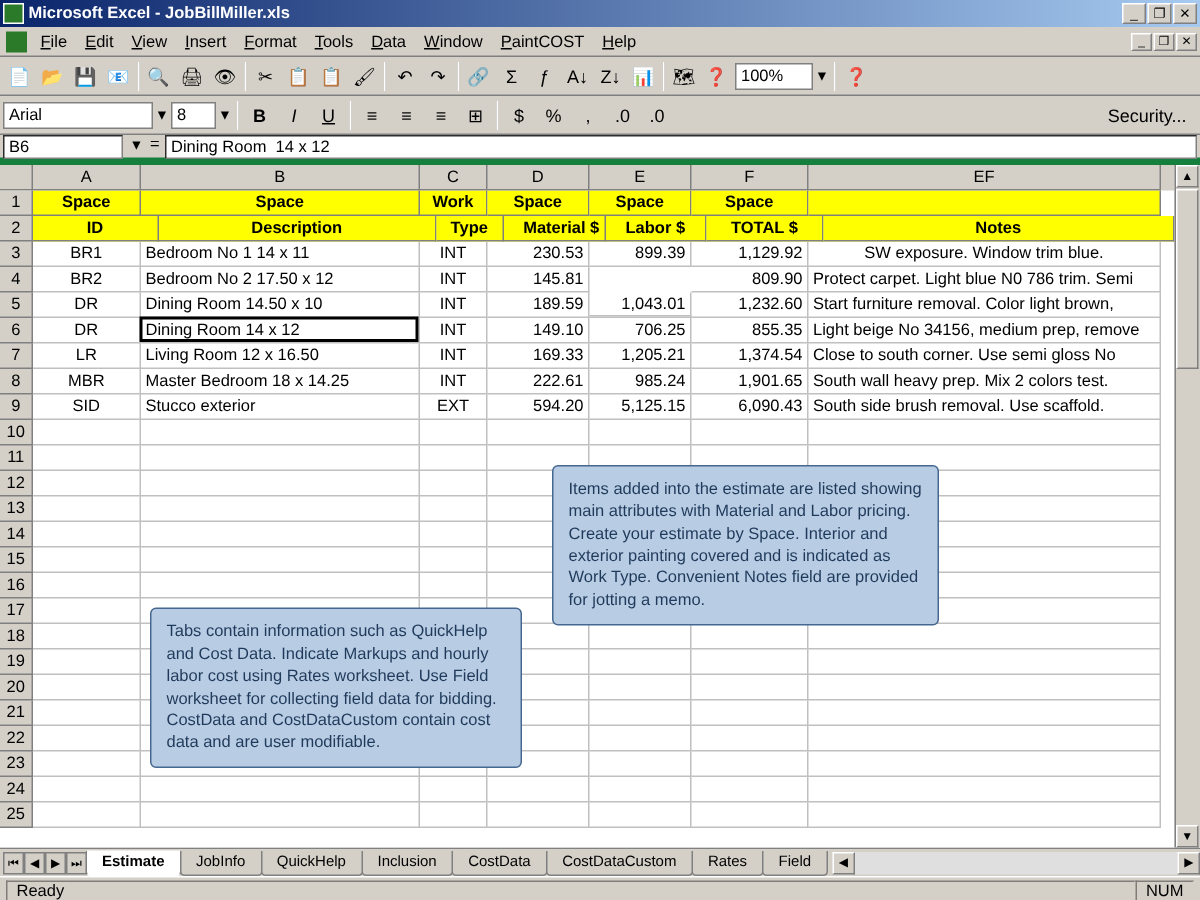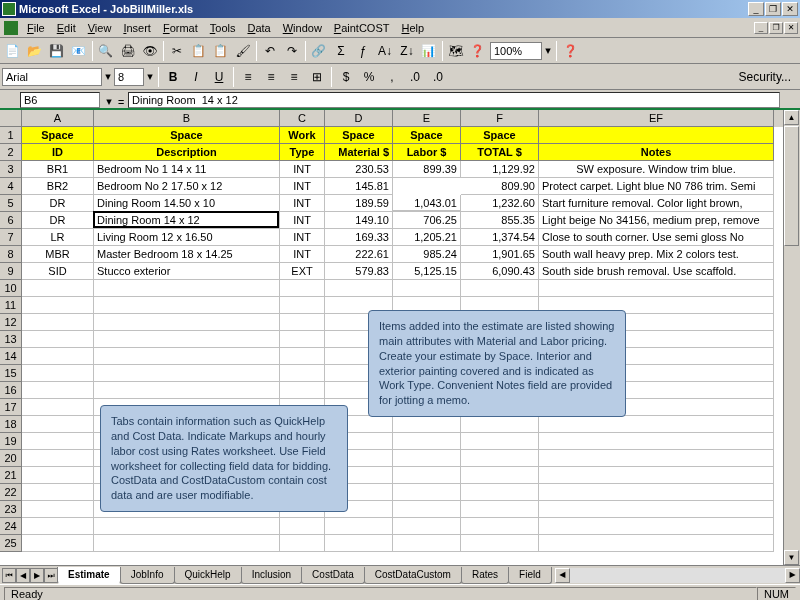--- a/index.html
+++ b/index.html
@@ -21,21 +21,21 @@
 .toolbar { height: 26px; background: #d4d0c8; border-bottom:1px solid #808080; display:flex; align-items:center; padding:0 2px; gap:1px; }
 .tb-btn { width:22px; height:22px; border:1px solid transparent; display:flex; align-items:center; justify-content:center; font-size:12px; cursor:default; }
 .tb-sep { width:1px; height:20px; background:#808080; margin:0 2px; border-right:1px solid #fff; }
 .tb-input { height:18px; border:1px solid #808080; background:#fff; font-size:11px; padding:0 3px; }
 .tb-dd { width:10px; text-align:center; }
 
 .format-bar { height: 26px; background:#d4d0c8; border-bottom:1px solid #808080; display:flex; align-items:center; padding:0 2px; gap:1px; }
 .font-name { width:100px; }
 .font-size { width:30px; }
 
-.namebox-row { height:20px; background:#d4d0c8; border-bottom:2px solid #15803d; display:flex; align-items:flex-end; padding:0 20px; }
+.namebox-row { height:20px; background:#d4d0c8; border-bottom:5px solid #15803d; display:flex; align-items:flex-start; padding:0 2px; }
 .namebox { width:80px; height:16px; border:1px inset #808080; background:#fff; padding:0 3px; font-size:11px; margin-right:4px; }
 .fx-lbl { width:14px; text-align:center; font-style:italic; }
 .formula-bar { flex:1; height:16px; border:1px inset #808080; background:#fff; padding:0 3px; font-size:11px; }
 
 .sheet-area { position:relative; height: 455px; background:#fff; }
 .sel-all { position:absolute; top:0; left:0; width:22px; height:17px; background:#d4d0c8; border-right:1px solid #808080; border-bottom:1px solid #808080; }
 .col-headers { position:absolute; top:0; left:22px; right:17px; height:17px; display:flex; background:#d4d0c8; }
 .col-h { border-right:1px solid #808080; border-bottom:1px solid #808080; text-align:center; line-height:16px; font-size:11px; }
 .row-headers { position:absolute; top:17px; left:0; width:22px; background:#d4d0c8; }
 .row-h { height:17px; border-right:1px solid #808080; border-bottom:1px solid #808080; text-align:center; line-height:16px; font-size:11px; }
@@ -199,21 +199,21 @@
       <div class="grid-row">
         <div class="cell hdr-cell" style="width: 72px;">Space</div>
         <div class="cell hdr-cell" style="width: 186px;">Space</div>
         <div class="cell hdr-cell" style="width: 45px;">Work</div>
         <div class="cell hdr-cell" style="width: 68px;">Space</div>
         <div class="cell hdr-cell" style="width: 68px;">Space</div>
         <div class="cell hdr-cell" style="width: 78px;">Space</div>
         <div class="cell hdr-cell" style="width: 235px;"></div>
       </div>
       <div class="grid-row">
-        <div class="cell hdr-cell" style="width: 72px;">ID</div>
+        <div class="cell hdr-cell" style="width: 84px;">ID</div>
         <div class="cell hdr-cell" style="width: 186px;">Description</div>
         <div class="cell hdr-cell" style="width: 45px;">Type</div>
         <div class="cell hdr-cell" style="width: 68px; text-align: right;">Material $</div>
         <div class="cell hdr-cell" style="width: 68px;">Labor $</div>
         <div class="cell hdr-cell" style="width: 78px;">TOTAL $</div>
         <div class="cell hdr-cell" style="width: 235px;">Notes</div>
       </div>
       <div class="grid-row">
         <div class="cell ctr" style="width: 72px;">BR1</div>
         <div class="cell" style="width: 186px;">Bedroom No 1  14 x 11</div>
@@ -265,21 +265,21 @@
         <div class="cell ctr" style="width: 45px;">INT</div>
         <div class="cell num" style="width: 68px;">222.61</div>
         <div class="cell num" style="width: 68px;">985.24</div>
         <div class="cell num" style="width: 78px;">1,901.65</div>
         <div class="cell" style="width: 235px;">South wall heavy prep. Mix 2 colors test.</div>
       </div>
       <div class="grid-row">
         <div class="cell ctr" style="width: 72px;">SID</div>
         <div class="cell" style="width: 186px;">Stucco exterior</div>
         <div class="cell ctr" style="width: 45px;">EXT</div>
-        <div class="cell num" style="width: 68px;">579.83</div>
+        <div class="cell num" style="width: 68px;">594.20</div>
         <div class="cell num" style="width: 68px;">5,125.15</div>
         <div class="cell num" style="width: 78px;">6,090.43</div>
         <div class="cell" style="width: 235px;">South side brush removal. Use scaffold.</div>
       </div>
       <div class="grid-row">
         <div class="cell" style="width: 72px;"></div>
         <div class="cell" style="width: 186px;"></div>
         <div class="cell" style="width: 45px;"></div>
         <div class="cell" style="width: 68px;"></div>
         <div class="cell" style="width: 68px;"></div>

